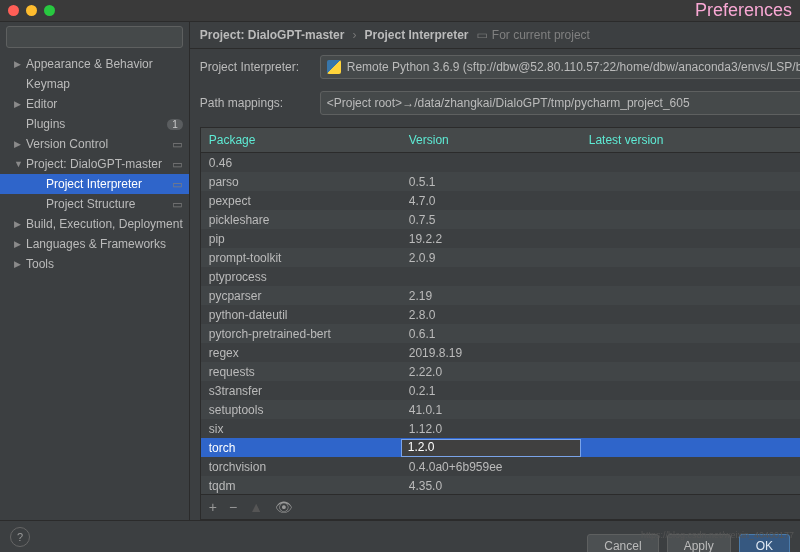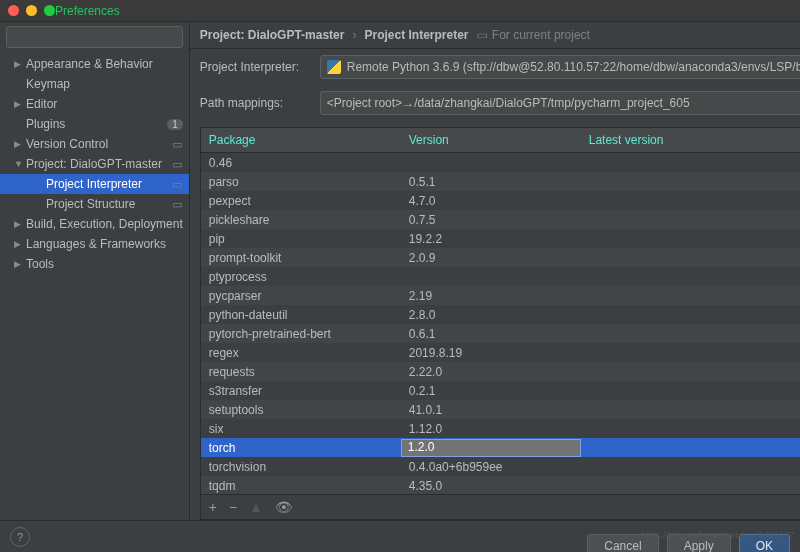--- a/index.html
+++ b/index.html
@@ -4,21 +4,21 @@
 <style>
 * { margin: 0; padding: 0; box-sizing: border-box; font-family: -apple-system, "Helvetica Neue", Arial, sans-serif; font-size: 12px; }
 body { background: #3c3f41; color: #bbbbbb; width: 800px; height: 552px; overflow: hidden; position: relative; }
 
 .titlebar { height: 22px; background: #3a3a3a; display: flex; align-items: center; padding: 0 8px; border-bottom: 1px solid #2b2b2b; }
 .traffic { display: flex; gap: 7px; align-items: center; }
 .traffic span { width: 11px; height: 11px; border-radius: 50%; display: inline-block; }
 .t-close { background: #ff5f57; }
 .t-min { background: #febc2e; }
 .t-max { background: #28c840; }
-.titlebar .title { flex: 1; text-align: left; color: #22c55e; font-size: 12px; }
+.titlebar .title { flex: 1; text-align: right; color: #f9a8d4; font-size: 18px; }
 
 .main { display: flex; height: 498px; }
 
 .sidebar { width: 210px; background: #3c3f41; border-right: 1px solid #2b2b2b; display: flex; flex-direction: column; }
 .search-row { padding: 4px 6px; }
 .search-input { width: 100%; background: #45494a; border: 1px solid #5e6060; border-radius: 3px; color: #bbb; padding: 3px 6px; height: 22px; }
 .tree { padding: 2px 0; overflow: auto; flex: 1; }
 .tree-item { display: flex; align-items: center; padding: 3px 6px 3px 8px; cursor: pointer; color: #bbb; white-space: nowrap; }
 .tree-item.selected { background: #2f65ca; color: #fff; }
 .tree-item .arrow { width: 10px; font-size: 9px; color: #8a8a8a; margin-right: 2px; }
@@ -45,21 +45,21 @@
 .col-pkg { width: 200px; }
 .col-ver { width: 180px; }
 .col-lat { flex: 1; }
 .table-body { flex: 1; overflow-y: auto; }
 .row { display: flex; align-items: center; height: 19px; }
 .row:nth-child(even) { background: #414547; }
 .row:nth-child(odd) { background: #3c3f41; }
 .row.selected { background: #2f65ca; color: #fff; }
 .row div { padding: 1px 8px; overflow: hidden; white-space: nowrap; text-overflow: ellipsis; }
 .row .col-ver.editing { background: #45494a; border: 1px solid #5e6060; height: 18px; padding: 0 6px; }
-.row.selected .col-ver.editing { background: #737373; border: 1px solid #7aa3e8; }
+.row.selected .col-ver.editing { background: #404040; border: 1px solid #7aa3e8; }
 
 .table-toolbar { display: flex; gap: 12px; padding: 4px 8px; background: #3c3f41; border-top: 1px solid #2b2b2b; align-items: center; }
 .table-toolbar span { color: #999; cursor: pointer; font-size: 14px; }
 
 .footer { position: absolute; bottom: 0; left: 0; right: 0; height: 32px; background: #3c3f41; border-top: 1px solid #2b2b2b; display: flex; align-items: center; padding: 0 10px; gap: 8px; }
 .help-btn { width: 20px; height: 20px; border: 1px solid #666; border-radius: 50%; color: #999; display: flex; align-items: center; justify-content: center; cursor: pointer; font-size: 11px; }
 .footer .spacer { flex: 1; }
 .btn { background: #4c5052; border: 1px solid #5e6060; color: #bbb; padding: 4px 16px; border-radius: 3px; cursor: pointer; margin-top: 18px; }
 .btn.primary { background: #365880; border-color: #4a7bab; color: #dfe8f2; text-align: center; }
 

